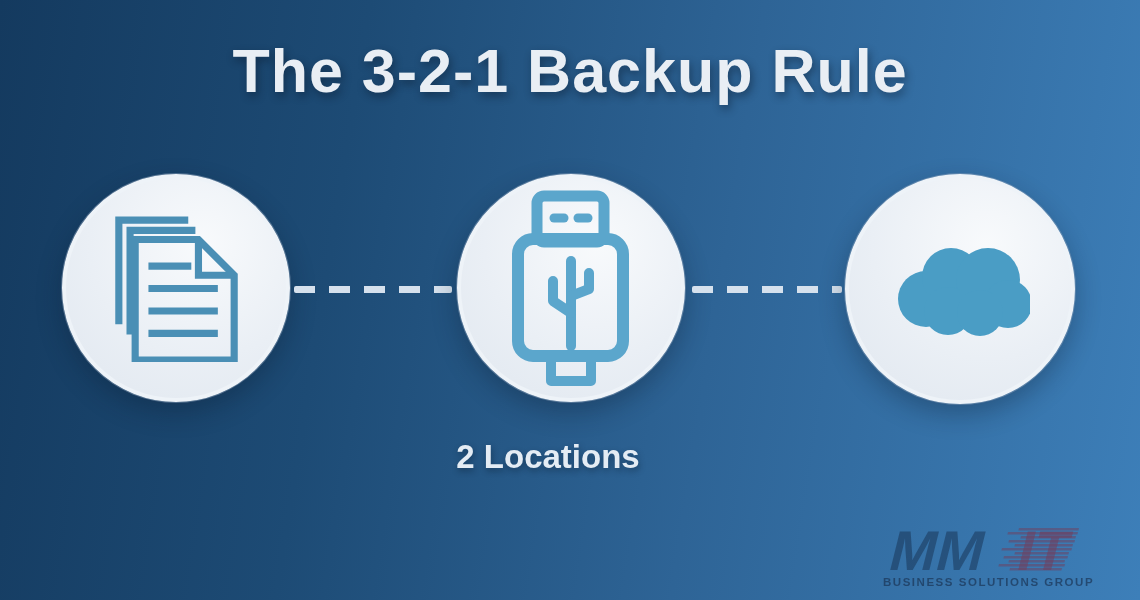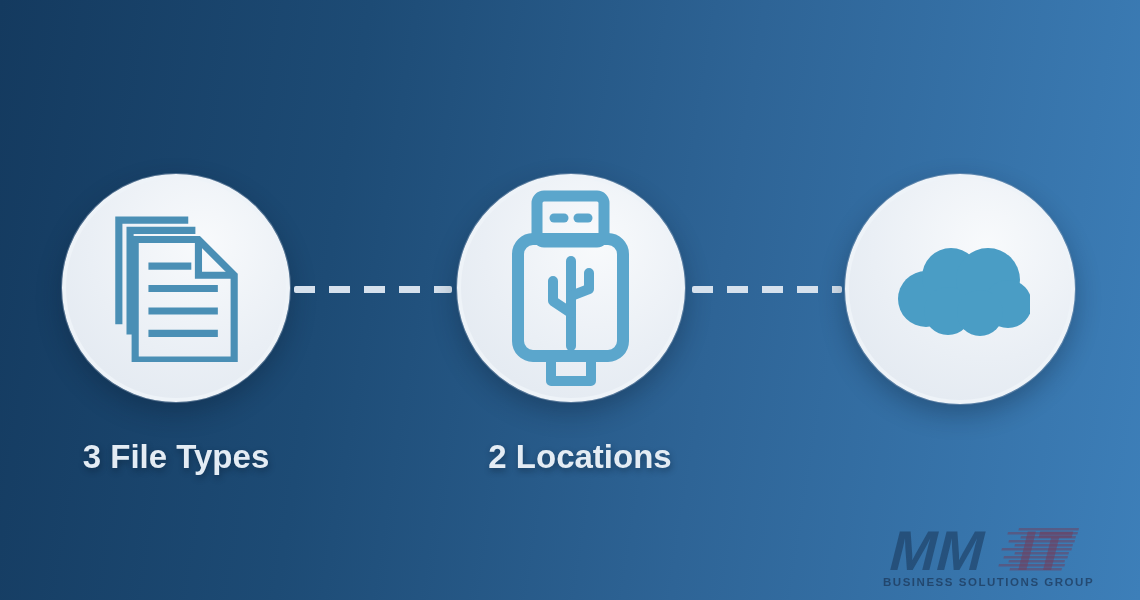--- a/index.html
+++ b/index.html
@@ -37,31 +37,32 @@
   .connector.k1{left:294px;width:158px;}
   .connector.k2{left:692px;width:150px;}
   .item-label{
     position:absolute;top:438px;width:320px;
     text-align:center;
     font-size:33px;font-weight:700;
     color:#e4ecf4;
     text-shadow:1px 3px 6px rgba(8,22,40,.4);
   }
   .item-label.l1{left:16px;}
-  .item-label.l2{left:420px;}
+  .item-label.l2{left:388px;}
   .item-label.l3{left:800px;}
   .logo{
     position:absolute;left:876px;top:516px;width:226px;height:74px;
   }
 </style>
 </head>
 <body>
 
 <div class="canvas">
 
+  <div class="title">The 3-2-1 Backup Rule</div>
 
   <div class="circle c1">
     <svg width="124" height="148" viewBox="0 0 120 145">
       <g fill="none" stroke="#4a8fb5" stroke-width="7">
         <path d="M72,6 H4 V108"></path>
         <path d="M79,16 H15 V118"></path>
         <path d="M20,25 H82 L117,60 V143 H20 Z" stroke-linejoin="miter"></path>
         <path d="M82,25 V60 H117"></path>
         <line x1="33" y1="51" x2="75" y2="51"></line>
         <line x1="33" y1="73" x2="101" y2="73"></line>
@@ -96,21 +97,20 @@
         <circle cx="36" cy="60" r="28"></circle>
         <circle cx="61" cy="38" r="29"></circle>
         <circle cx="98" cy="41" r="32"></circle>
         <circle cx="118" cy="65" r="24"></circle>
         <circle cx="58" cy="72" r="24"></circle>
         <circle cx="90" cy="74" r="23"></circle>
       </g>
     </svg>
   </div>
 
-  <div class="item-label l1">3 File Types</div>
   <div class="item-label l2">2 Locations</div>
 
   <svg class="logo" viewBox="0 0 226 74">
     <g transform="skewX(-14)">
       <g fill="rgba(113,62,92,0.5)">
         <rect x="146" y="12" width="60" height="2.6"></rect>
         <rect x="136" y="16" width="70" height="2.6"></rect>
         <rect x="150" y="20" width="55" height="2.6"></rect>
         <rect x="139" y="24" width="66" height="2.6"></rect>
         <rect x="146" y="28" width="58" height="2.6"></rect>

